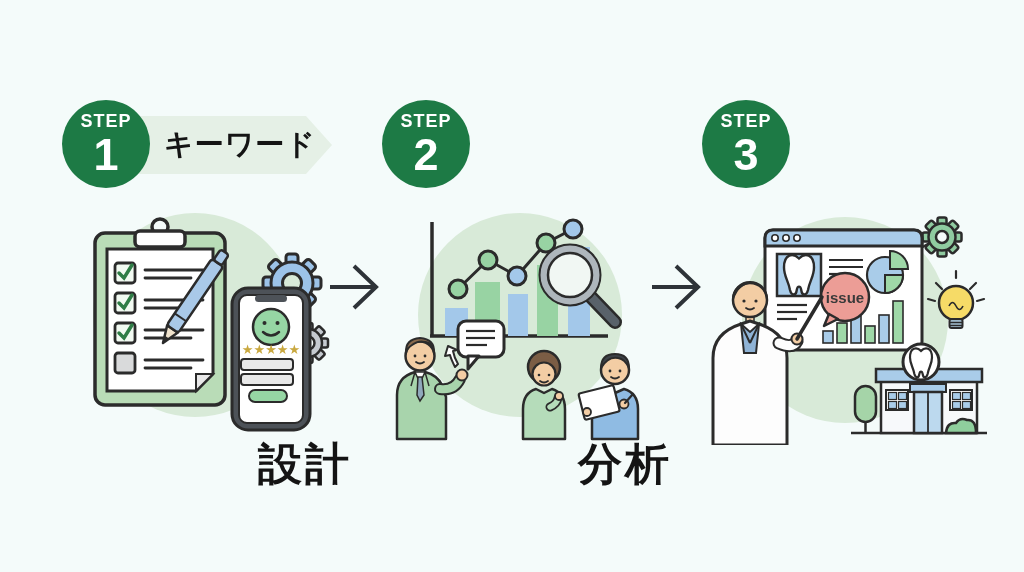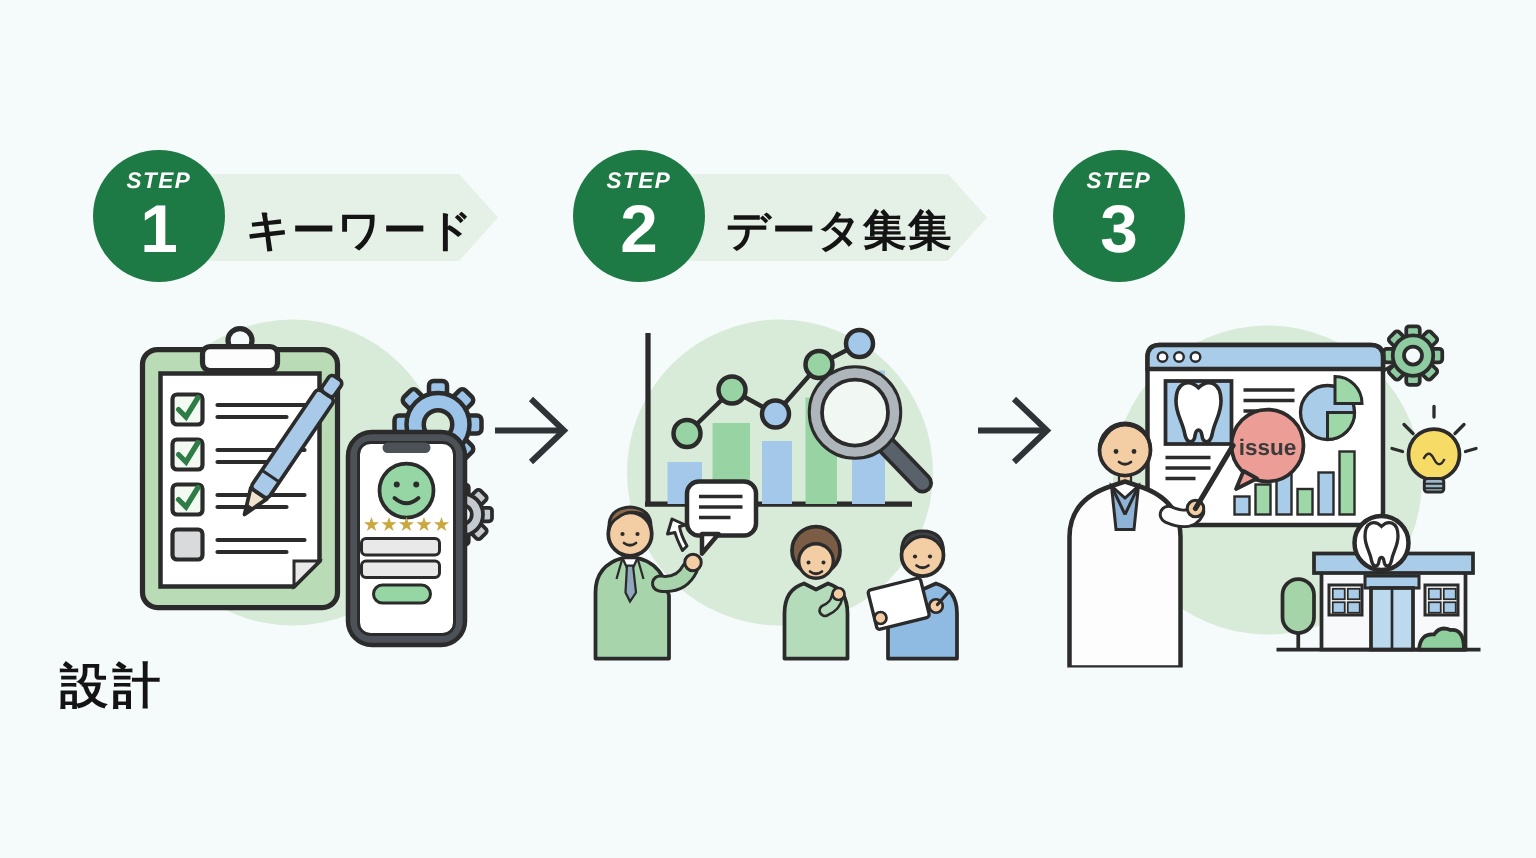--- a/index.html
+++ b/index.html
@@ -8,45 +8,45 @@
     background:#f4fbfa;
     font-family:"Liberation Sans","DejaVu Sans",sans-serif;
     color:#161616;
   }
   .step{position:absolute;top:0;height:572px;width:312px;}
   #step1{left:40px;} #step2{left:360px;} #step3{left:680px;}
 
   .banner{
     position:absolute;top:116px;height:58px;background:#e5f0e6;
     clip-path:polygon(0 0, calc(100% - 26px) 0, 100% 50%, calc(100% - 26px) 100%, 0 100%);
-    display:flex;align-items:flex-end;font-family:Liberation Serif, serif;
+    display:flex;align-items:center;font-family:Liberation Serif, serif;
   }
   #step1 .banner{left:66px;width:226px;}
   #step2 .banner{left:66px;width:232px;}
   #step3 .banner{left:66px;width:232px;}
   .banner .title{
     padding-left:58px;font-size:29px;font-weight:700;letter-spacing:1px;
     color:#141414;white-space:nowrap;
   }
   .badge{
     position:absolute;left:22px;top:100px;width:88px;height:88px;border-radius:50%;
     background:#1d7a45;color:#ffffff;display:flex;flex-direction:column;
     align-items:center;justify-content:center;line-height:1;
   }
-  .badge .badge-word{font-size:15px;font-weight:700;letter-spacing:1px;font-style:italic;}
+  .badge .badge-word{font-size:18px;font-weight:700;letter-spacing:1px;}
   .badge .badge-num{font-size:45px;font-weight:700;margin-top:2px;}
 
   .illo{position:absolute;top:193px;}
   #step1 .illo{left:15px;}
   #step2 .illo{left:22px;}
   #step3 .illo{left:13px;}
 
   .caption{
-    position:absolute;top:440px;left:0;width:100%;text-align:left;
-    font-size:32px;font-weight:700;letter-spacing:3px;color:#141414;line-height:1.1;
+    position:absolute;top:440px;left:0;width:100%;text-align:right;
+    font-size:44px;font-weight:700;letter-spacing:3px;color:#141414;line-height:1.1;
   }
   .flow-arrow{position:absolute;top:262px;width:60px;height:50px;}
   #arrow1{left:326px;} #arrow2{left:648px;}
 </style>
 </head>
 <body>
 
 <div id="canvas">
 
   <section class="step" id="step1">
@@ -141,23 +141,20 @@
   <svg class="flow-arrow" id="arrow1" viewBox="0 0 60 50">
     <line x1="4" y1="25" x2="50" y2="25" stroke="#2e3338" stroke-width="4"></line>
     <polyline points="28,4 50,25 28,46" fill="none" stroke="#2e3338" stroke-width="4"></polyline>
   </svg>
   <svg class="flow-arrow" id="arrow2" viewBox="0 0 60 50">
     <line x1="4" y1="25" x2="50" y2="25" stroke="#2e3338" stroke-width="4"></line>
     <polyline points="28,4 50,25 28,46" fill="none" stroke="#2e3338" stroke-width="4"></polyline>
   </svg>
 
   <section class="step" id="step2">
-    <div class="banner">
-      <span class="title">データ集集</span>
-    </div>
     <div class="badge">
       <span class="badge-word">STEP</span>
       <span class="badge-num">2</span>
     </div>
 
     <svg class="illo" width="290" height="250" viewBox="0 0 290 250">
       <circle cx="138" cy="122" r="102" fill="#d8ead8"></circle>
 
       <g>
         <line x1="50" y1="29" x2="50" y2="143" stroke="#2b2b2b" stroke-width="3.5"></line>
@@ -227,20 +224,21 @@
           <circle cx="238" cy="178" r="1.4" fill="#2b2b2b"></circle>
         <path d="M 229,184 Q 233,187 237,184" fill="none" stroke="#2b2b2b" stroke-width="1.8" stroke-linecap="round"></path>
         <path d="M 210,246 L 210,216 Q 210,200 224,196 L 233,200 L 242,196 Q 256,200 256,216 L 256,246 Z" fill="#8fbbe3" stroke="#2b2b2b" stroke-width="2.5" stroke-linejoin="round"></path>
         <rect x="199" y="196" width="36" height="27" rx="2" transform="rotate(-14 217 209)" fill="#ffffff" stroke="#2b2b2b" stroke-width="2.2"></rect>
         <circle cx="205" cy="219" r="4" fill="#f3cda4" stroke="#2b2b2b" stroke-width="1.8"></circle>
         <circle cx="242" cy="211" r="4.5" fill="#f3cda4" stroke="#2b2b2b" stroke-width="1.8"></circle>
         <line x1="243" y1="210" x2="251" y2="201" stroke="#2b2b2b" stroke-width="2.2" stroke-linecap="round"></line>
       </g>
     </svg>
 
+    <div class="caption">分析</div>
   </section>
 
   <section class="step" id="step3">
     <div class="badge">
       <span class="badge-word">STEP</span>
       <span class="badge-num">3</span>
     </div>
 
     <svg class="illo" width="300" height="252" viewBox="0 0 300 252">
       <circle cx="152" cy="127" r="103" fill="#d8ead8"></circle>

